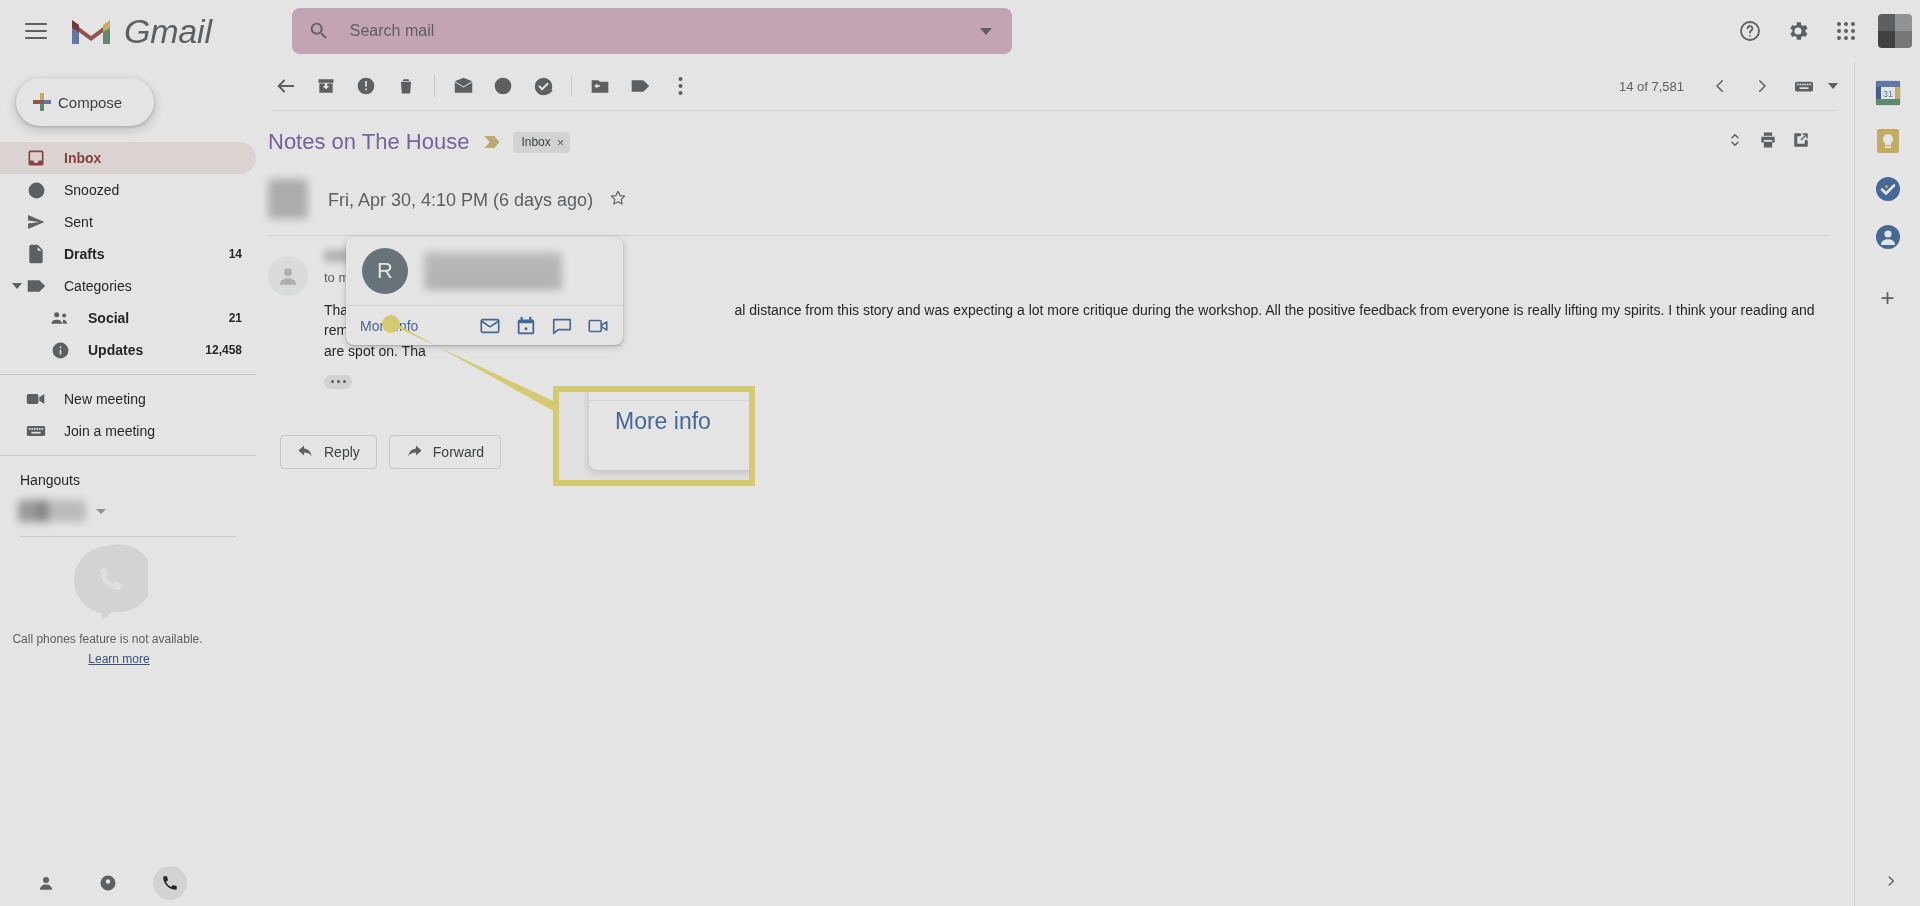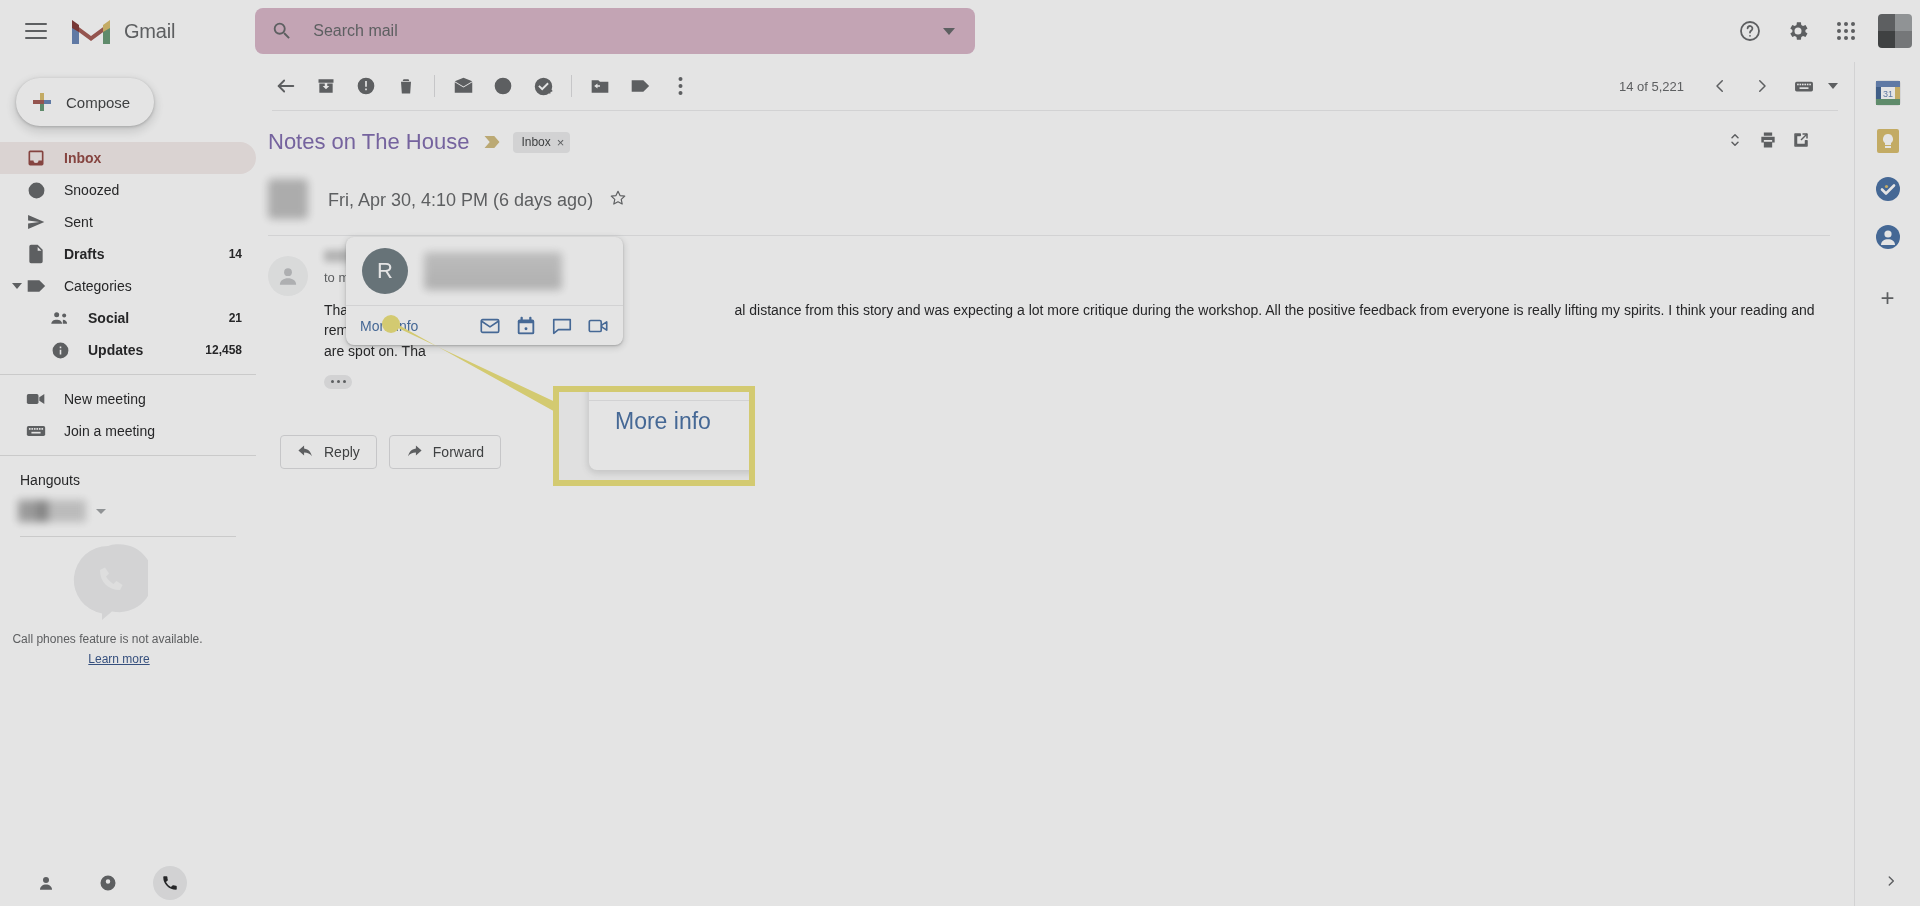--- a/index.html
+++ b/index.html
@@ -26,21 +26,21 @@
   }
   .hamburger {
     width: 48px; height: 48px; margin-left: 12px;
     display: flex; flex-direction: column; justify-content: center; align-items: center; gap: 5px;
     border-radius: 50%; cursor: pointer;
   }
   .hamburger span { display:block; width: 22px; height: 2px; background: #5f6368; border-radius: 1px; }
   .gmail-logo { display: flex; align-items: center; margin-left: 10px; }
   .m-icon { width: 42px; height: 32px; position: relative; }
   .brand-text {
-    font-size: 20px; color: #5f6368; margin-left: 12px; letter-spacing: -0.2px;
+    font-size: 34px; color: #5f6368; margin-left: 12px; letter-spacing: -0.2px; font-style: italic;
   }
   .search-wrap {
     margin-left: 80px; width: 720px; height: 46px;
     background: #f9a8d4; border-radius: 8px;
     display: flex; align-items: center; padding: 0 8px 0 16px;
   }
   .search-icon { width: 22px; height: 22px; flex: none; }
   .search-input {
     flex: 1; border: none; outline: none; background: transparent;
     font-size: 16px; color: #5f6368; margin-left: 18px;
@@ -70,21 +70,21 @@
     position: absolute; top: 62px; left: 0; width: 256px; height: 844px;
     background: #ffffff;
   }
   .compose {
     margin: 16px 0 0 16px; width: 138px; height: 48px;
     border-radius: 24px; background: #ffffff;
     box-shadow: 0 1px 3px rgba(60,64,67,.3), 0 4px 8px 3px rgba(60,64,67,.15);
     display: flex; align-items: center; cursor: pointer;
   }
   .compose .plus { width: 24px; height: 24px; margin-left: 14px; position: relative; }
-  .compose-label { margin-left: 12px; font-size: 15px; color: #3c4043; }
+  .compose-label { margin-left: 4px; font-size: 15px; color: #3c4043; }
   .nav { margin-top: 16px; }
   .nav-item {
     height: 32px; display: flex; align-items: center;
     border-radius: 0 16px 16px 0; padding-right: 14px; cursor: pointer;
     font-size: 14px; color: #202124; position: relative;
   }
   .nav-item .ico { width: 20px; height: 20px; margin-left: 26px; flex: none;
                    display:flex; align-items:center; justify-content:center; }
   .nav-item .lbl { margin-left: 18px; flex: 1; white-space: nowrap; }
   .nav-item .cnt { font-size: 12px; color: #202124; }
@@ -503,21 +503,21 @@
       </div>
       <div class="tb-btn">
         <svg width="5" height="20" viewBox="0 0 5 20" fill="#5f6368">
           <circle cx="2.5" cy="3" r="2"></circle>
             <circle cx="2.5" cy="10" r="2"></circle>
             <circle cx="2.5" cy="17" r="2"></circle>
         </svg>
       </div>
 
       <div class="tb-right">
-        <span class="page-count">14 of 5,221</span>
+        <span class="page-count">14 of 7,581</span>
         <div class="tb-btn">
           <svg width="18" height="18" viewBox="0 0 24 24" fill="none" stroke="#5f6368" stroke-width="2" stroke-linecap="round" stroke-linejoin="round">
               <path d="M15 5l-7 7 7 7"></path>
             </svg>
         </div>
         <div class="tb-btn">
           <svg width="18" height="18" viewBox="0 0 24 24" fill="none" stroke="#5f6368" stroke-width="2" stroke-linecap="round" stroke-linejoin="round">
               <path d="M9 5l7 7-7 7"></path>
             </svg>
         </div>

